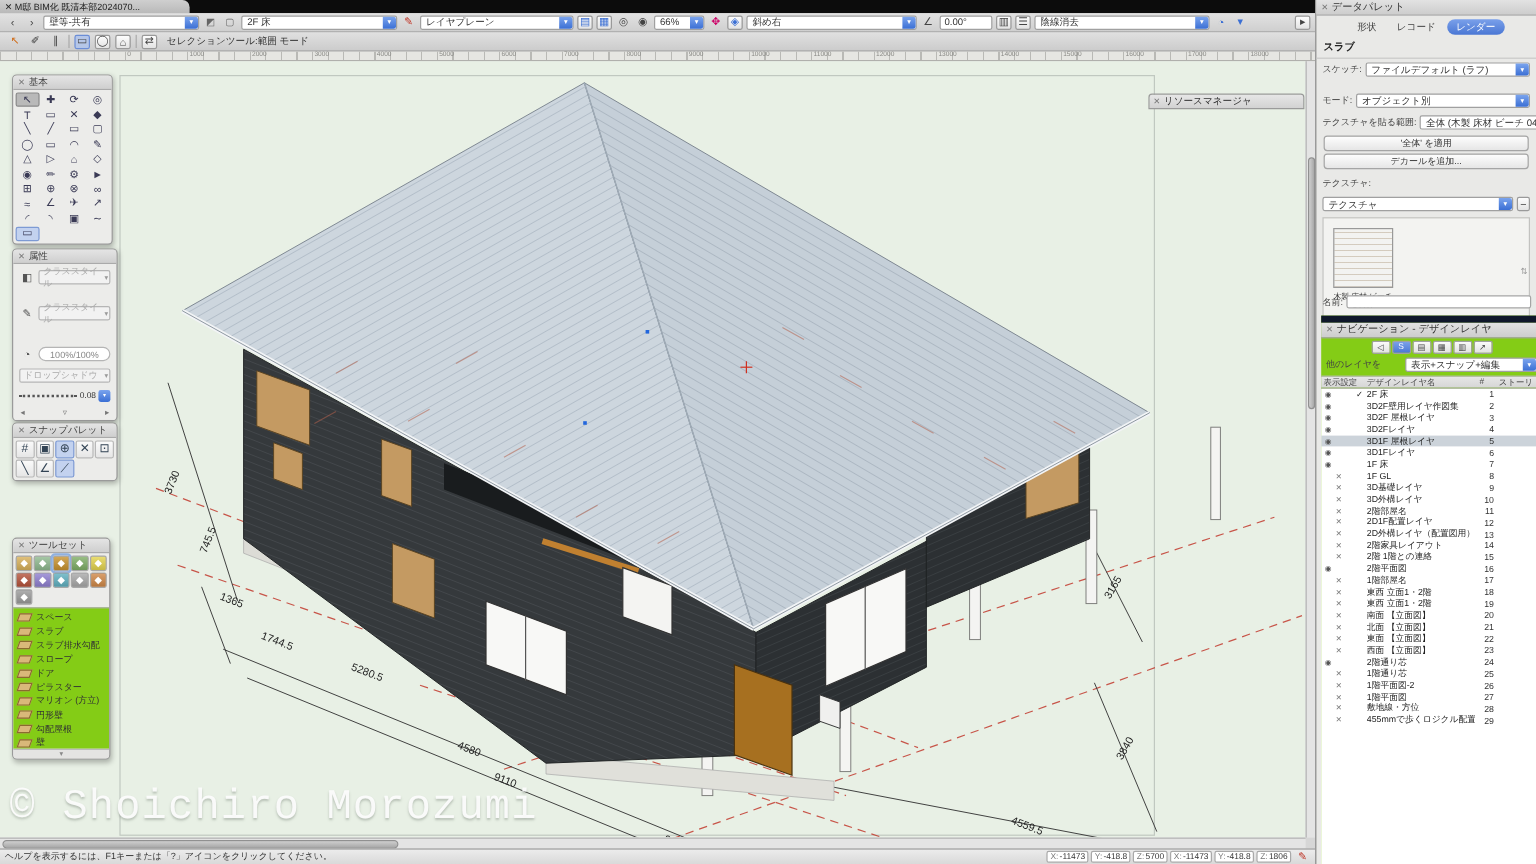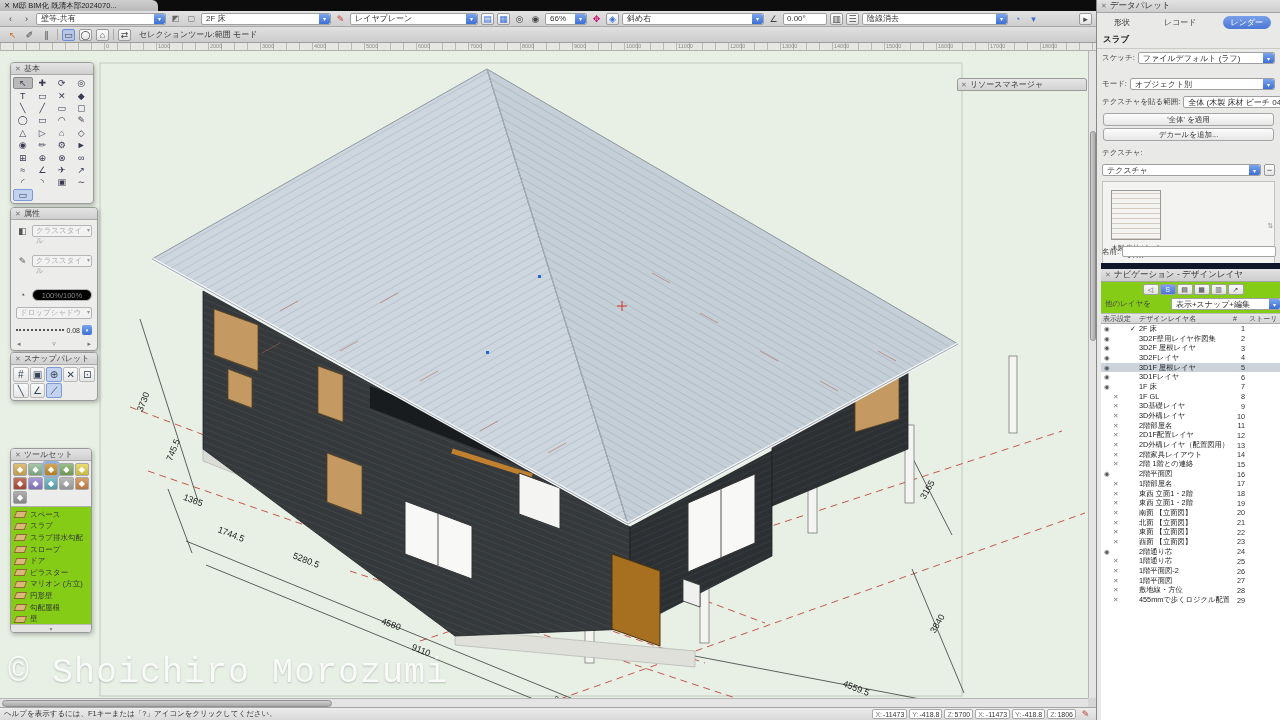--- a/index.html
+++ b/index.html
@@ -47,23 +47,23 @@
   .palette { position:absolute; background:#ececea; border:1px solid #9a9a9a; border-radius:4px; box-shadow:1px 2px 4px rgba(0,0,0,.25); overflow:hidden; }
   .ptitle { height:12px; background:linear-gradient(#e4e4e4,#cfcfcf); border-bottom:1px solid #aaa; display:flex; align-items:center; gap:3px; font-size:8px; color:#444; padding:0 4px; }
   .pclose { font-size:7px; color:#777; }
   #basic-grid { display:grid; grid-template-columns:repeat(4,1fr); padding:2px; }
   #basic-grid .tool { height:12.4px; display:flex; align-items:center; justify-content:center; font-size:9px; color:#3a3a55; border-radius:2px; }
   #basic-grid .tool.sel { background:#b9b9b9; border:1px solid #8a8a8a; }
   #basic-grid .tool.sel2 { background:#c3d2ef; border:1px solid #7d9ad4; }
 
   .attr-row { display:flex; align-items:center; gap:3px; padding:3px 5px; }
   .attr-ico { width:13px; height:12px; font-size:9px; color:#555; display:flex; align-items:center; justify-content:center; }
-  .attr-dd { flex:1; height:12px; border:1px solid #b5b5b5; border-radius:2px; background:#f2f2f2; color:#aaa; font-size:7.5px; display:flex; align-items:flex-start; padding:0 3px; position:relative; }
+  .attr-dd { flex:1; height:12px; border:1px solid #b5b5b5; border-radius:2px; background:#f2f2f2; color:#aaa; font-size:7.5px; display:flex; align-items:center; padding:0 3px; position:relative; }
   .attr-dd .mini { position:absolute; right:1px; color:#999; font-size:6px; }
-  .opacity-btn { flex:1; height:12px; border:1px solid #b5b5b5; border-radius:6px; background:#000000; color:#888; font-size:7.5px; display:flex; align-items:center; justify-content:center; }
+  .opacity-btn { flex:1; height:12px; border:1px solid #b5b5b5; border-radius:6px; background:#ffffff; color:#888; font-size:7.5px; display:flex; align-items:center; justify-content:center; }
   .lw-row { display:flex; align-items:center; gap:2px; padding:3px 5px; }
   .lw-line { flex:1; border-top:2px dotted #555; }
   .lw-val { font-size:7px; color:#333; }
   .attr-foot { display:flex; justify-content:space-between; padding:2px 6px; color:#777; font-size:7px; }
 
   #snap-grid { display:grid; grid-template-columns:repeat(5,1fr); padding:2px; gap:1px; }
   #snap-grid .tool { height:15px; border:1px solid #b8b8b8; background:linear-gradient(#fafafa,#e6e6e6); display:flex; align-items:center; justify-content:center; font-size:10px; color:#345; border-radius:2px; }
   #snap-grid .tool.sel { background:#c3d2ef; border-color:#7d9ad4; }
   #snap-grid .tool.empty { visibility:hidden; }
 
@@ -71,21 +71,21 @@
   .ts-cat { height:13px; border:1px solid #a8a8a8; border-radius:2px; display:flex; align-items:center; justify-content:center; font-size:8px; color:#fff; }
   .ts-cat.sel { outline:2px solid #8fb0e0; }
   #toolset-items { background:#84cc16; border-top:1px solid #b0b0b0; height:118px; overflow:hidden; padding:2px 0; }
   .ts-item { display:flex; align-items:center; gap:4px; height:11.6px; padding:0 4px; font-size:7.5px; color:#333; white-space:nowrap; }
   .ts-icon { width:11px; height:7px; background:#d9b87a; border:1px solid #8a6a30; transform:skewX(-20deg); flex:none; }
   #toolset-foot { height:8px; display:flex; align-items:center; justify-content:center; color:#888; font-size:6px; background:#e4e4e2; border-top:1px solid #bbb; }
 
   
   #rightpanel { position:absolute; left:1096px; top:0; width:184px; height:720px; background:#e9e9e7; border-left:1px solid #888; font-size:8px; }
   .rp-title { height:13px; background:linear-gradient(#e2e2e2,#cdcdcd); border-bottom:1px solid #a5a5a5; display:flex; align-items:center; gap:3px; padding:0 4px; color:#333; font-size:8.5px; }
-  #data-tabs { display:flex; justify-content:center; gap:18px; padding:3px 0;text-align:right; }
+  #data-tabs { display:flex; justify-content:center; gap:1px; padding:3px 0;text-align:right; }
   .dtab { padding:1px 8px; border-radius:8px; font-size:8px; color:#444; }
   .dtab.active { background:linear-gradient(#7aa0ea,#4a77d4); color:#fff; }
   .rp-section { font-weight:bold; font-size:8.5px; padding:2px 6px; border-bottom:1px solid #c9c9c7; }
   .rp-row { display:flex; align-items:center; padding:3px 5px; gap:3px; }
   .rp-label { color:#444; white-space:nowrap; font-size:7.5px; }
   .rp-row .dd { flex:1; }
   .rp-btn { margin:2px 6px; height:13px; background:linear-gradient(#fdfdfd,#e6e6e6); border:1px solid #a5a5a5; border-radius:3px; display:flex; align-items:center; justify-content:center; font-size:7.5px; color:#333; }
   #texture-box { margin:2px 5px; background:#f3f3f1; border:1px solid #c2c2c0; height:128px; position:relative; }
   #texture-thumb { position:absolute; left:8px; top:8px; width:50px; height:50px; border:1px solid #999;
     background:linear-gradient(#cfa97c,#c49e70); background-image:repeating-linear-gradient(0deg,rgba(120,85,40,.25) 0 1px,transparent 1px 5px); }

